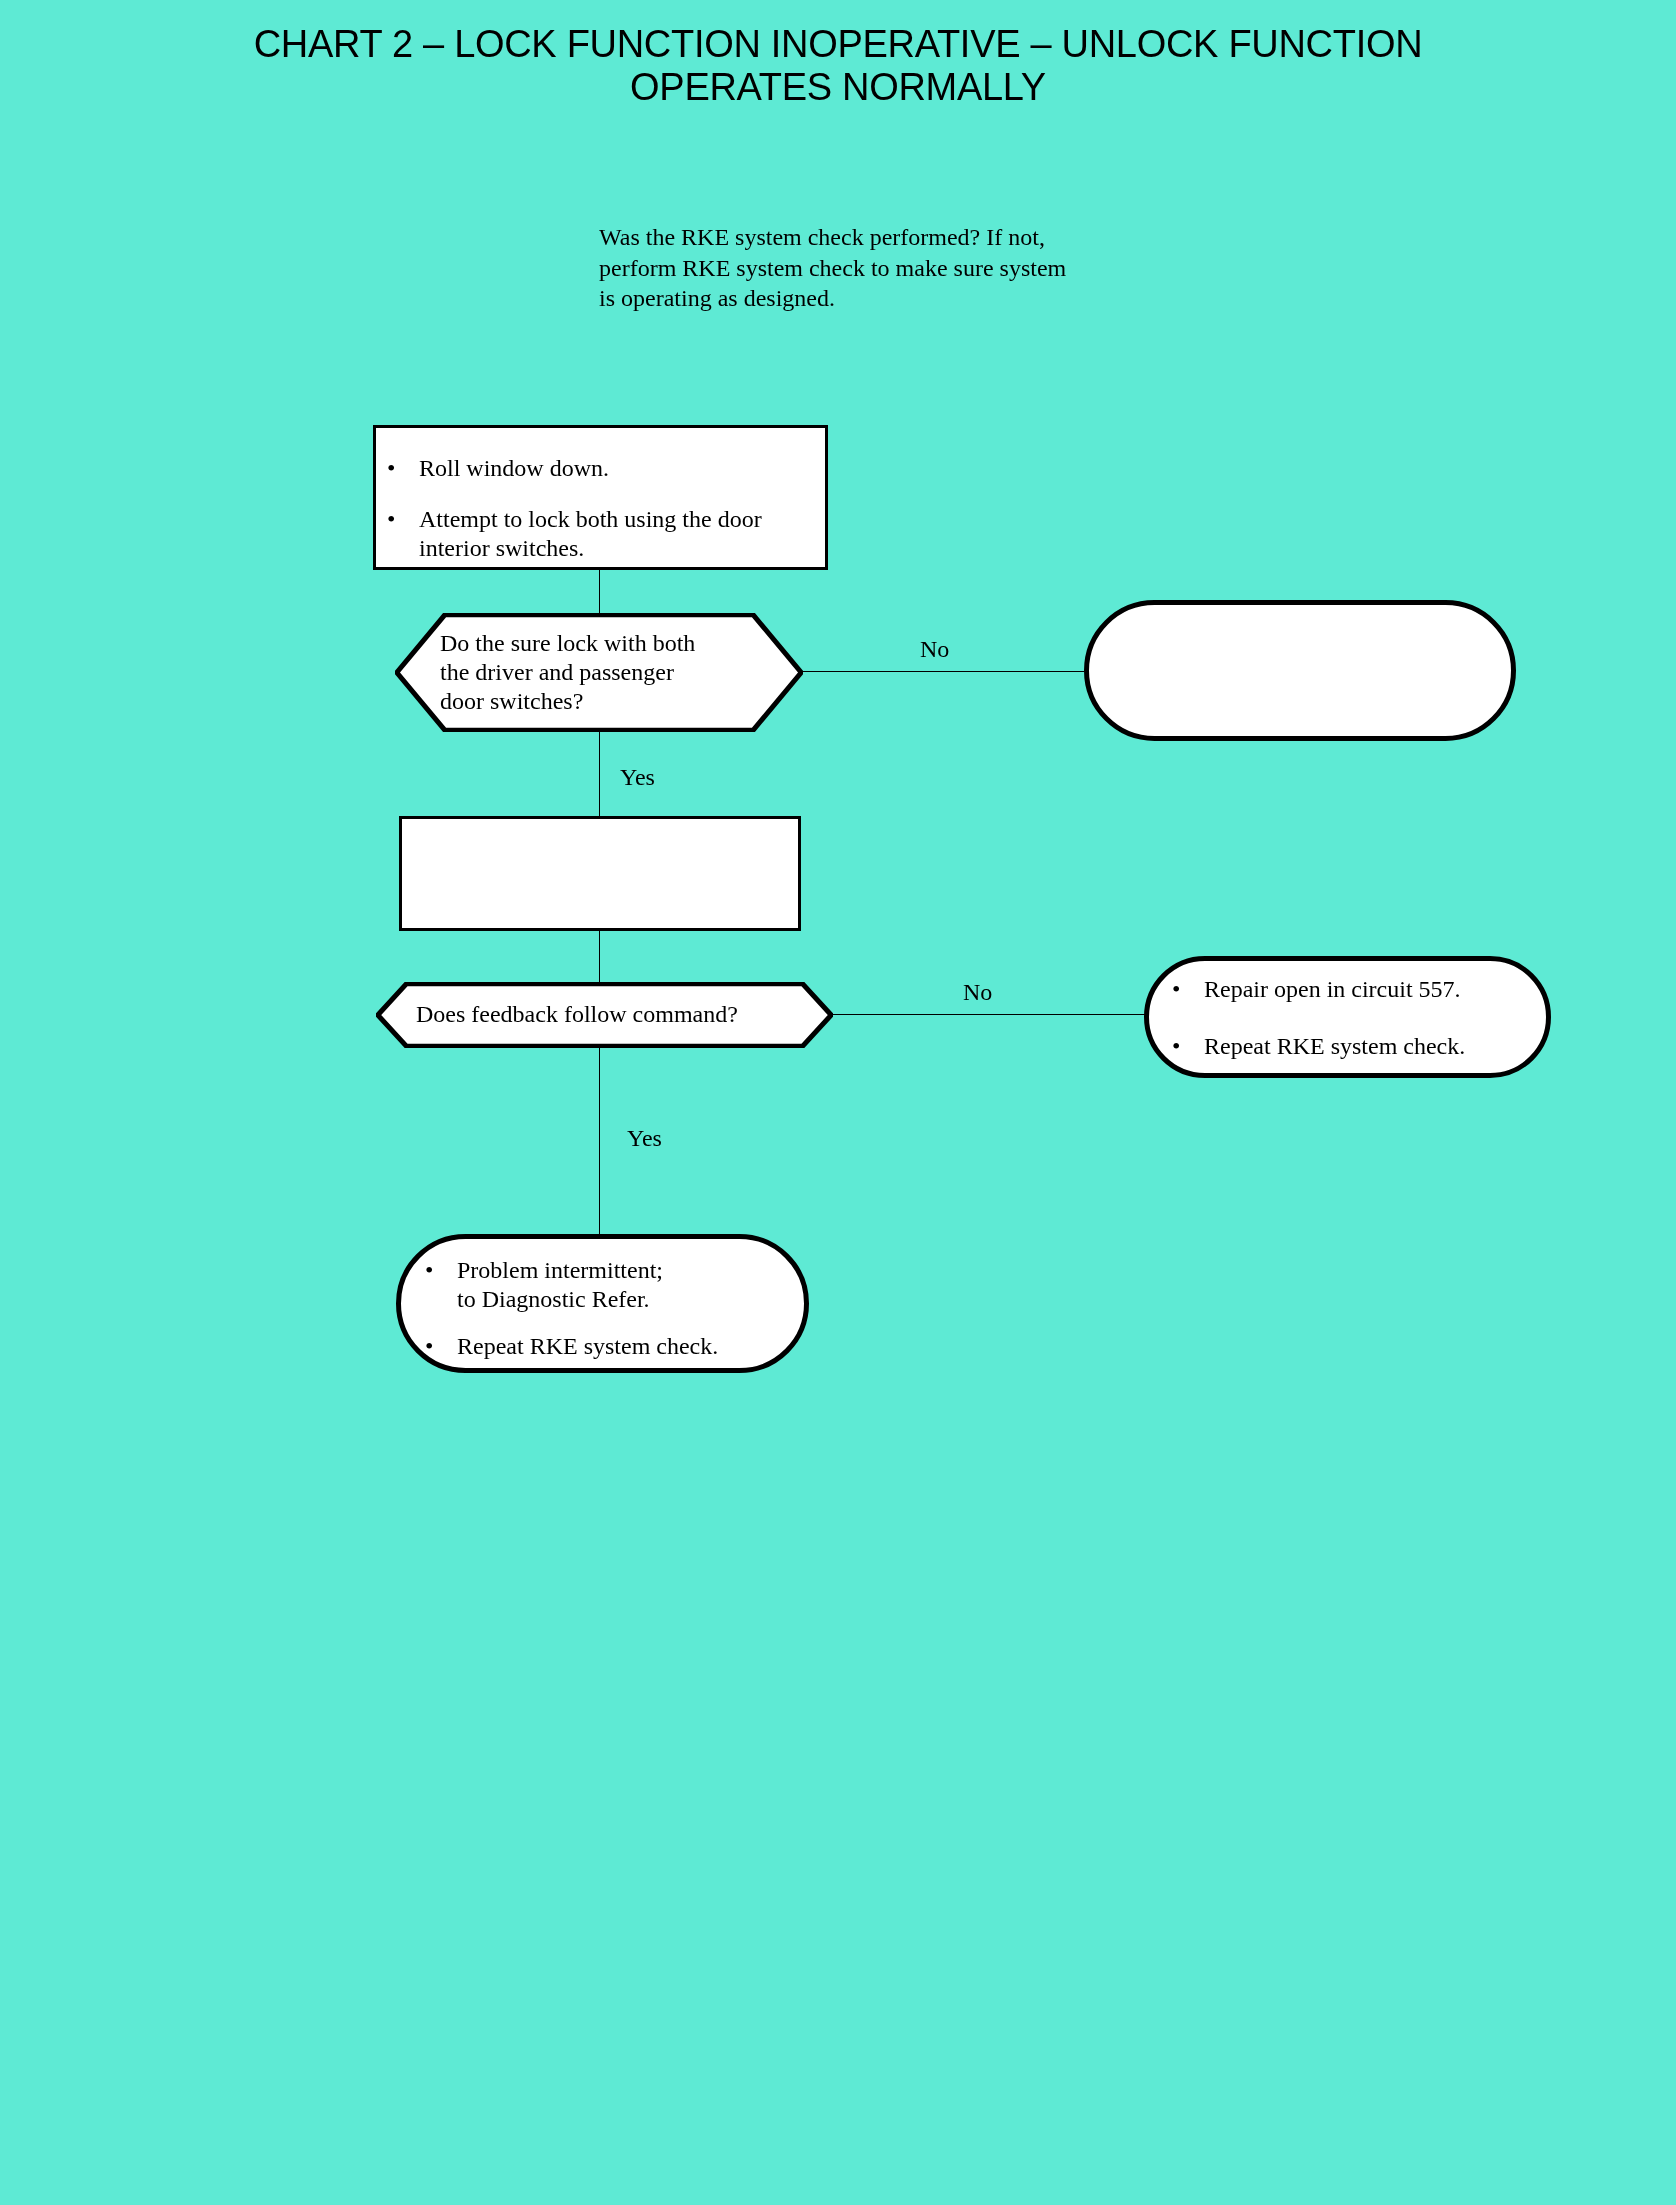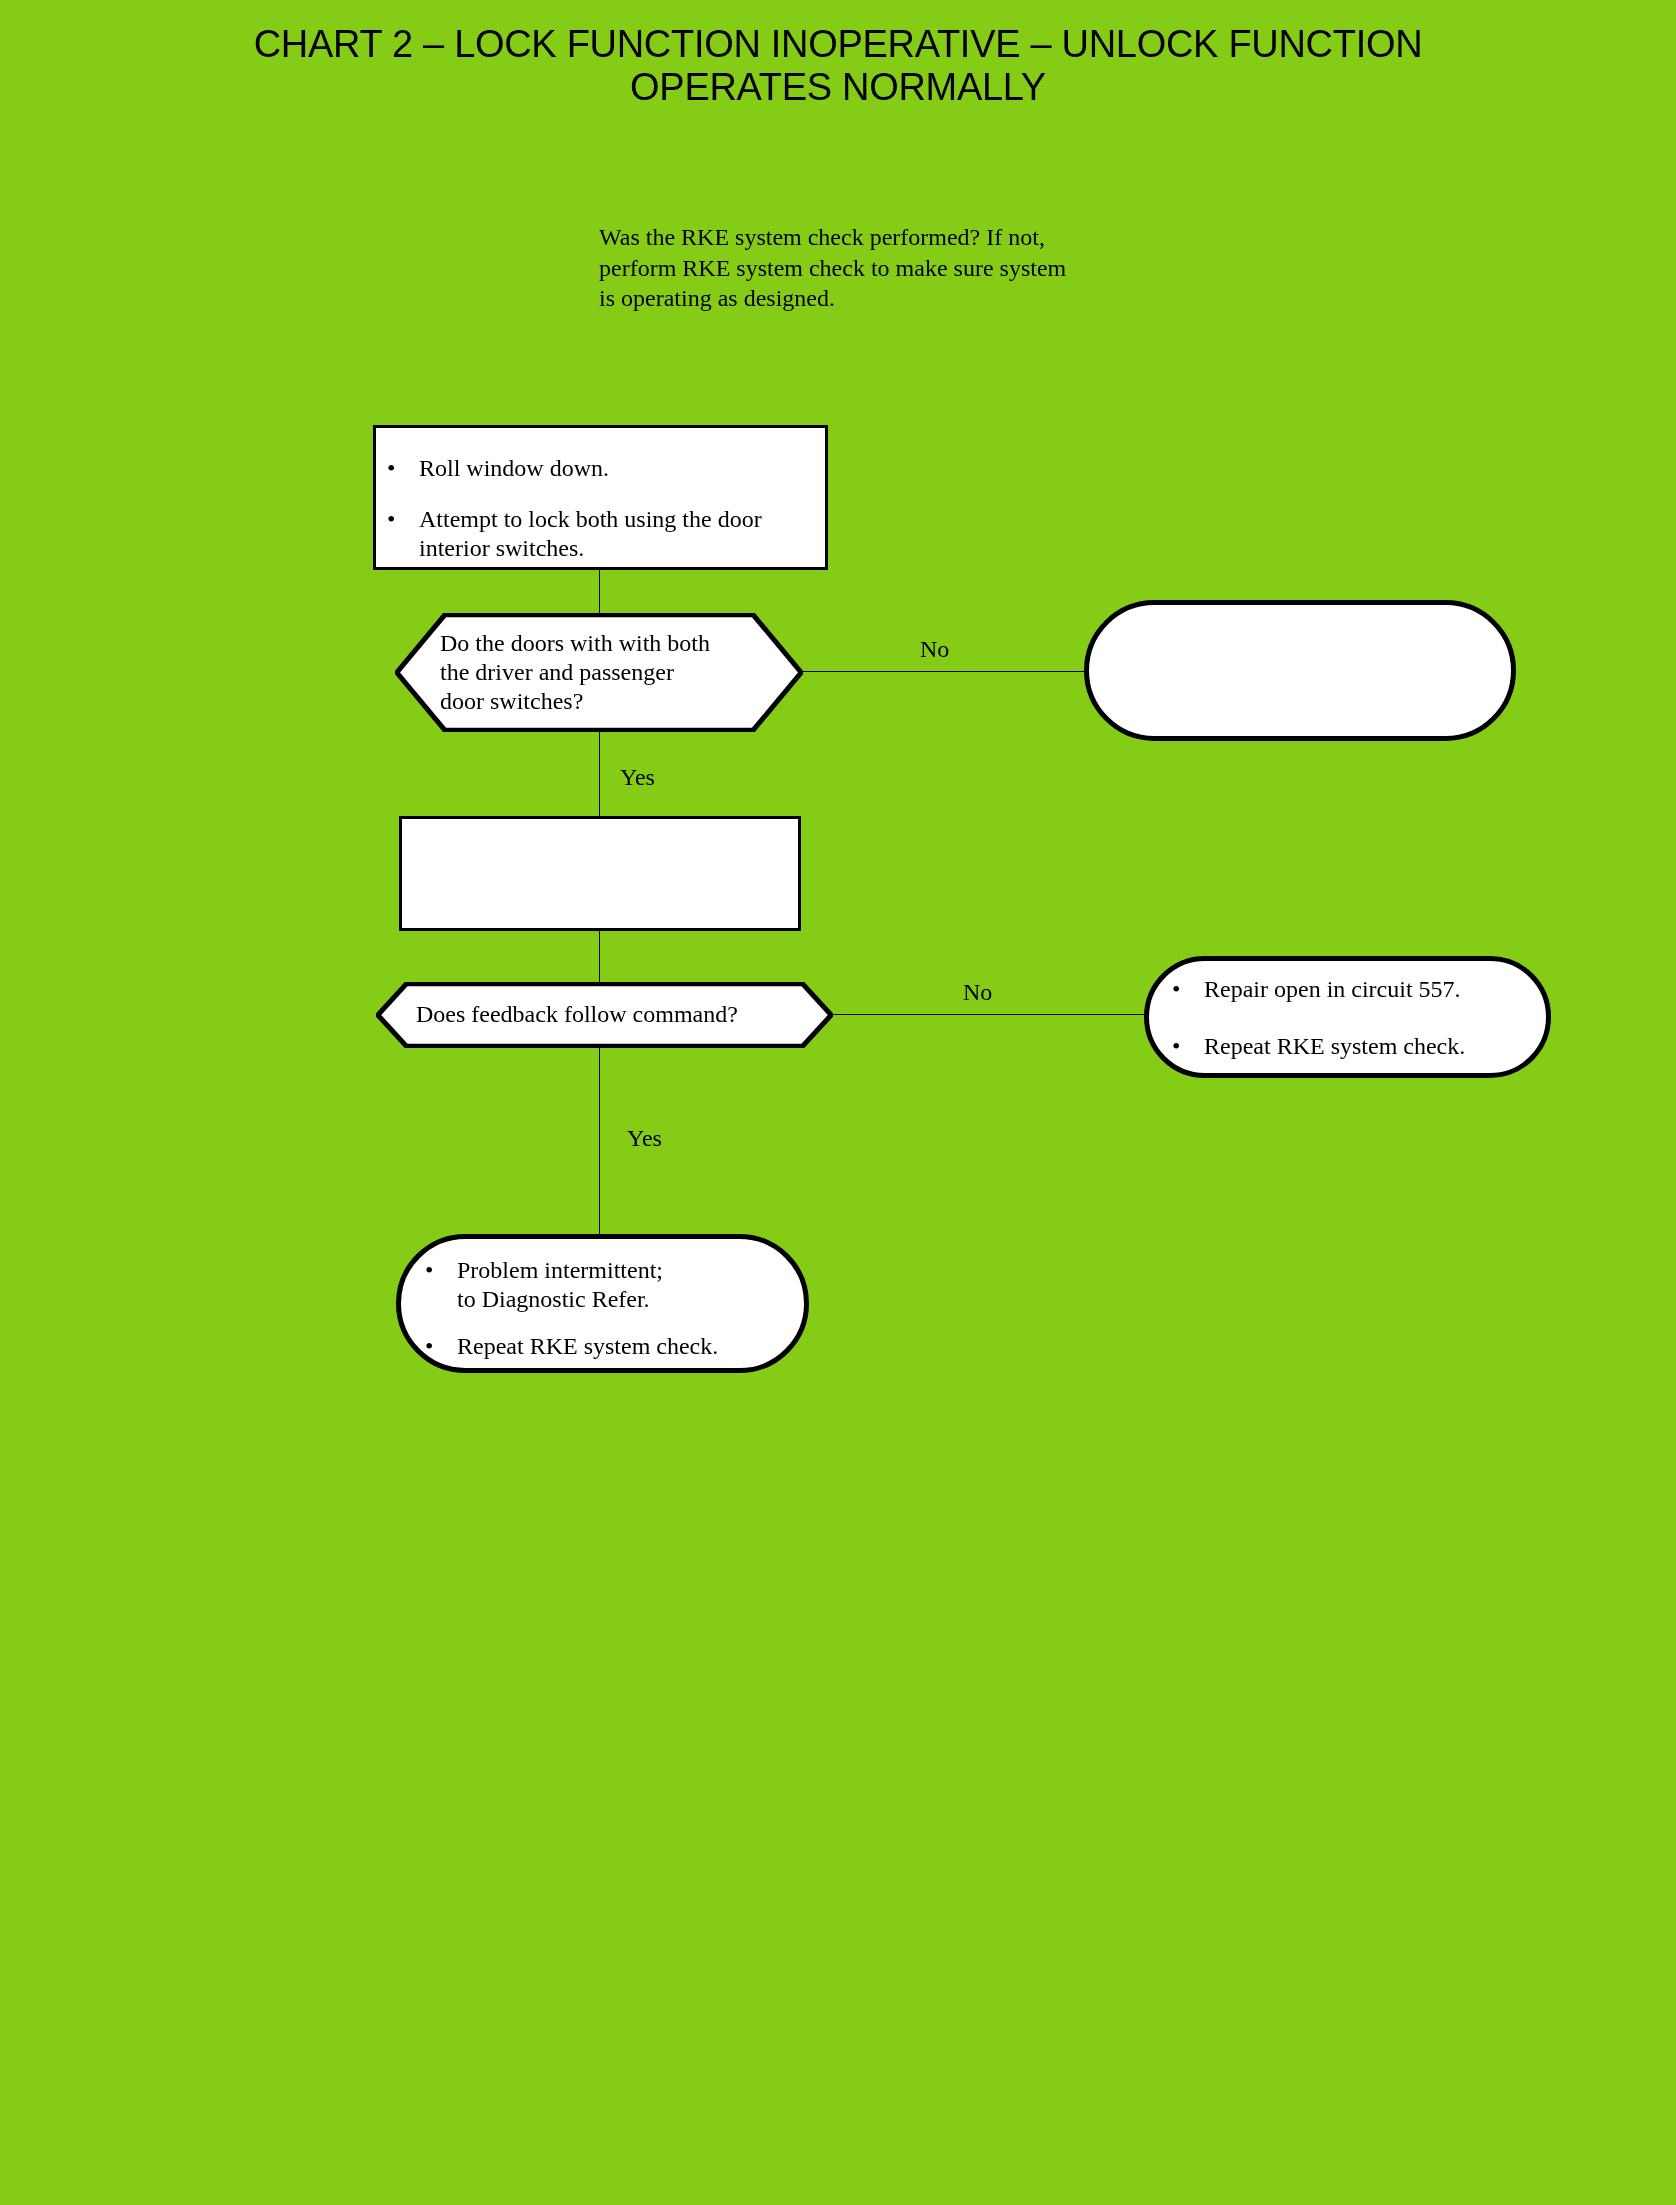--- a/index.html
+++ b/index.html
@@ -4,21 +4,21 @@
 <style>
   html, body {
     margin: 0;
     padding: 0;
     background: #ffffff;
   }
   #page {
     position: relative;
     width: 1676px;
     height: 2205px;
-    background: #84cc16;
+    background: #5eead4;
     overflow: hidden;
     font-family: "Liberation Serif", "DejaVu Serif", serif;
     color: #000000;
   }
 
   
   #chart-title {
     position: absolute;
     left: 0;
     top: 23px;
@@ -150,21 +150,21 @@
 interior switches.</span>
     </div>
   </div>
 
   <div class="conn-v" style="left:599px; top:570px; height:45px;"></div>
 
   <div class="hexagon" style="left:395px; top:613px; width:408px; height:119px;">
     <svg viewBox="0 0 672 196" preserveAspectRatio="none">
       <polygon points="82,3 590,3 669,98 590,193 82,193 3,98" fill="#ffffff" stroke="#000000" stroke-width="5" vector-effect="non-scaling-stroke"></polygon>
     </svg>
-    <div class="hex-label" style="padding-left:45px; padding-right:36px;">Do the doors with with both
+    <div class="hex-label" style="padding-left:45px; padding-right:36px;">Do the sure lock with both
 the driver and passenger
 door switches?</div>
   </div>
 
   <div class="conn-h" style="left:801px; top:671px; width:283px;"></div>
   <div class="branch-label" style="left:920px; top:637px;">No</div>
 
   <div class="stadium" style="left:1084px; top:600px; width:432px; height:141px;"></div>
 
   <div class="conn-v" style="left:599px; top:732px; height:85px;"></div>

